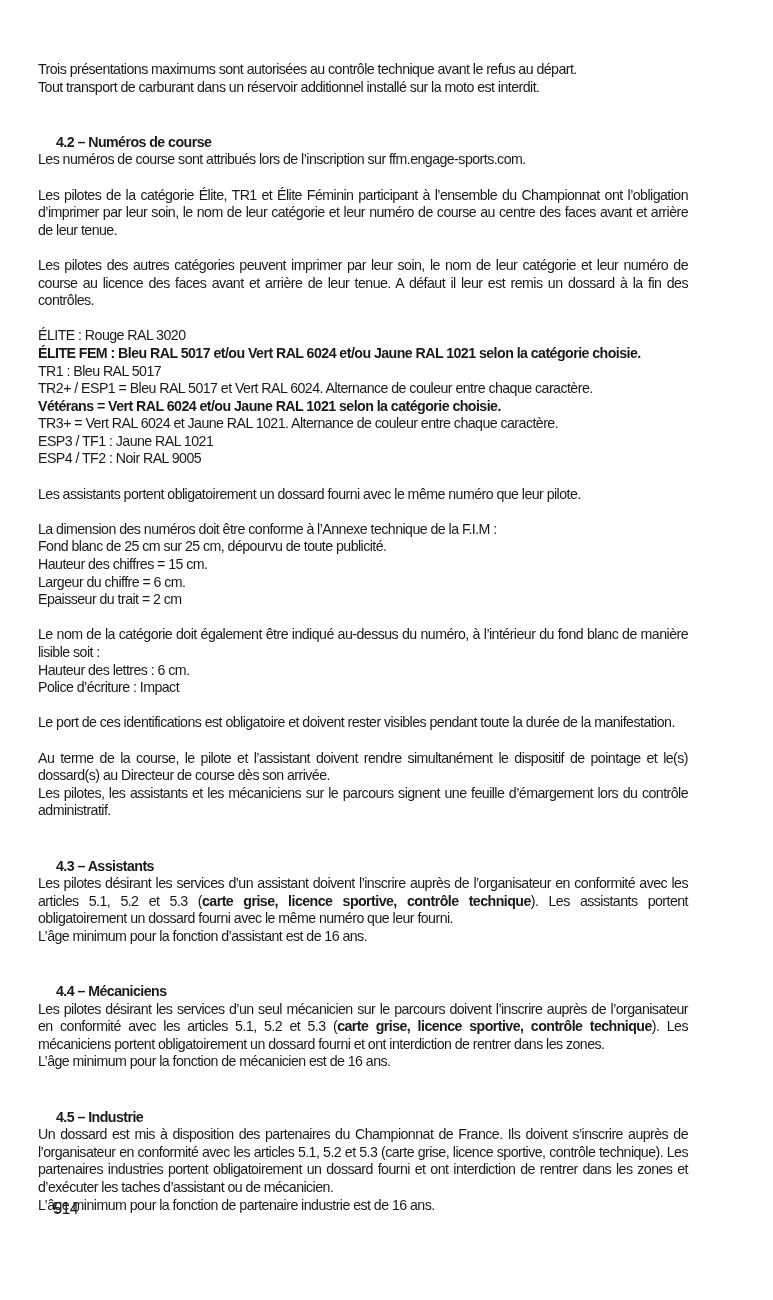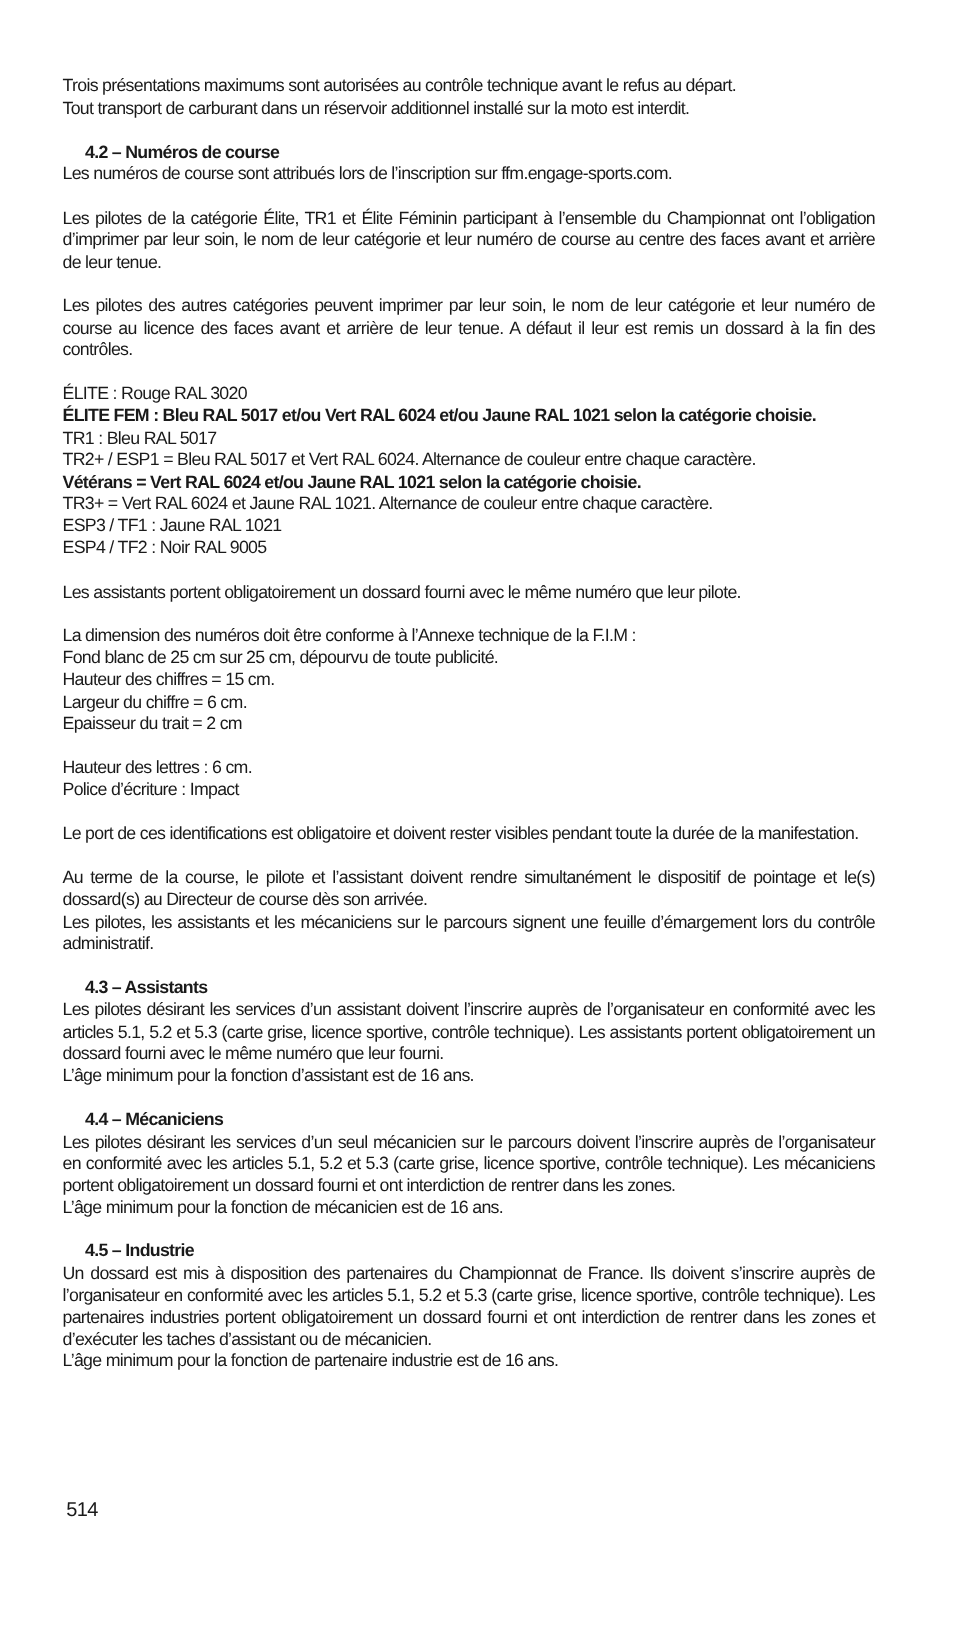--- a/index.html
+++ b/index.html
@@ -2,30 +2,30 @@
 <html><head>
 <meta charset="utf-8">
 <style>
   html, body { margin: 0; padding: 0; background: #ffffff; }
   body {
     width: 773px; height: 1300px; position: relative; overflow: hidden;
     font-family: "Liberation Sans Narrow", "Liberation Sans", sans-serif;
     color: #1a1a1a;
   }
   .page {
-    position: absolute; left: 50px; top: 61px; width: 650px;
+    position: absolute; left: 38px; top: 61px; width: 650px;
     font-size: 14.2px; line-height: 17.6px;
     letter-spacing: -0.55px;
     transform-origin: 0 0;
   }
   p { margin: 0; }
   .gap { height: 17.6px; }
-  .heading { font-weight: bold; padding-left: 18px; }
+  .heading { font-weight: bold; padding-left: 18px; margin-top: 20px; }
   .justify { text-align: justify; text-align-last: left; }
-  b { font-weight: normal; }
+  b { font-weight: bold; }
   .page-number {
     position: absolute; left: 53px; top: 1200px;
     font-size: 16px; letter-spacing: -0.5px;
     font-family: "Liberation Sans", sans-serif;
   }
 </style>
 </head>
 <body>
 
 <div class="page">
@@ -59,20 +59,21 @@
 
   <div>
     <p>La dimension des numéros doit être conforme à l’Annexe technique de la F.I.M :</p>
     <p>Fond blanc de 25 cm sur 25 cm, dépourvu de toute publicité.</p>
     <p>Hauteur des chiffres = 15 cm.</p>
     <p>Largeur du chiffre = 6 cm.</p>
     <p>Epaisseur du trait = 2 cm</p>
   </div>
   <div class="gap"></div>
 
+  <p class="justify">Le nom de la catégorie doit également être indiqué au-dessus du numéro, à l’intérieur du fond blanc de manière lisible soit :</p>
   <p>Hauteur des lettres : 6 cm.</p>
   <p>Police d’écriture : Impact</p>
   <div class="gap"></div>
 
   <p class="justify">Le port de ces identifications est obligatoire et doivent rester visibles pendant toute la durée de la manifestation.</p>
   <div class="gap"></div>
   <p class="justify">Au terme de la course, le pilote et l’assistant doivent rendre simultanément le dispositif de pointage et le(s) dossard(s) au Directeur de course dès son arrivée.</p>
   <p class="justify">Les pilotes, les assistants et les mécaniciens sur le parcours signent une feuille d’émargement lors du contrôle administratif.</p>
   <div class="gap"></div>
 

